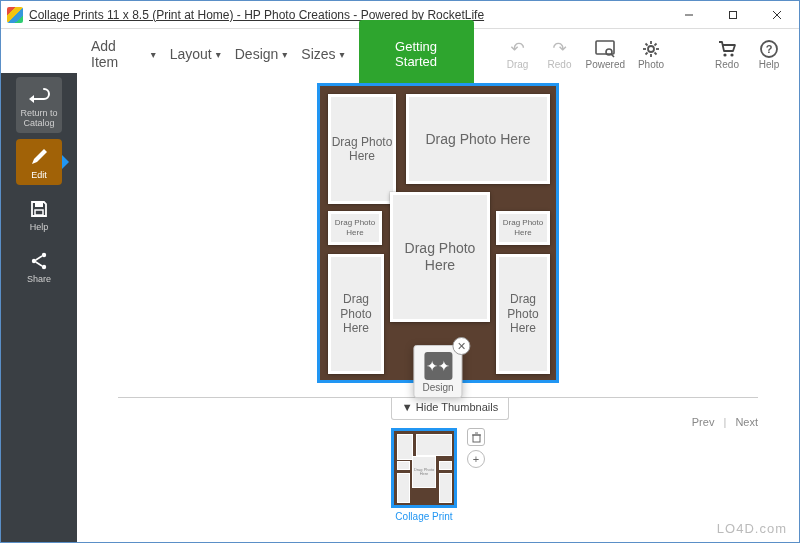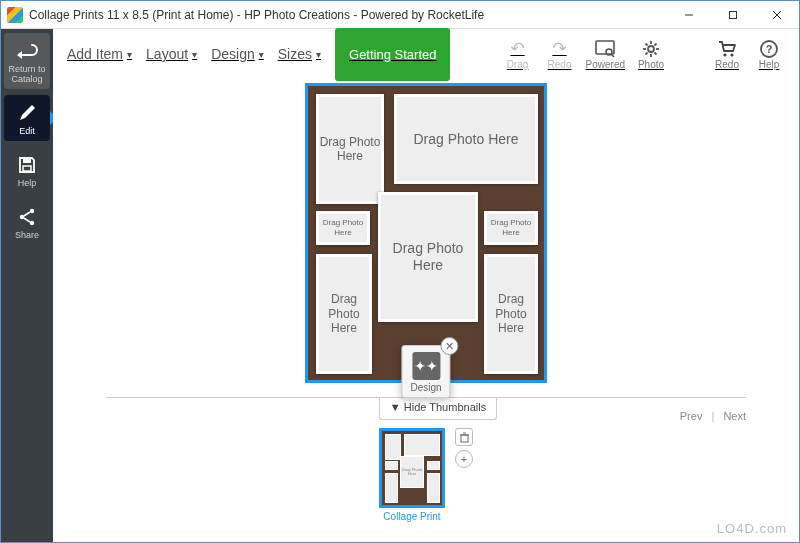--- a/index.html
+++ b/index.html
@@ -1,40 +1,40 @@
 <!DOCTYPE html>
 <html><head>
 <meta charset="utf-8">
 <style>
   * { box-sizing: border-box; margin: 0; padding: 0; font-family: "Segoe UI", Arial, sans-serif; }
   body { width: 800px; height: 543px; background: #fff; overflow: hidden; position: relative; border: 1px solid #5a8fc7; }
 
   
   .titlebar { height: 28px; background: #fff; display: flex; align-items: center; padding-left: 6px; border-bottom: 1px solid #ddd; }
   .titlebar .app-icon { width: 16px; height: 16px; margin-right: 6px; display:inline-block; background: linear-gradient(135deg,#e74c3c 25%, #f1c40f 25% 50%, #3498db 50% 75%, #2ecc71 75%); border-radius:2px;}
-  .titlebar .title { font-size: 12px; color: #333; flex: 1; }
+  .titlebar .title { font-size: 12px; color: #333; flex: 1; text-decoration: underline; }
   .titlebar .win-controls { display: flex; }
   .titlebar .win-btn { width: 44px; height: 28px; display:flex; align-items:center; justify-content:center; font-size:13px; color:#333; }
 
   
   .shell { display: flex; height: calc(100% - 28px); }
 
   
-  .sidebar { width: 52px; background: #3a3f44; display:flex; flex-direction:column; align-items:center; color:#fff; padding-top:4px; }
+  .sidebar { width: 76px; background: #3a3f44; display:flex; flex-direction:column; align-items:center; color:#fff; padding-top:4px;margin-top:44px; }
   .side-item { width: 46px; padding: 6px 0 4px; display:flex; flex-direction:column; align-items:center; font-size:9px; color:#d0d0d0; margin-bottom:6px; cursor:pointer; border-radius:4px; position:relative; }
   .side-item .icon-box { width:28px; height:24px; display:flex; align-items:center; justify-content:center; margin-bottom:2px; }
   .side-item.return { background:#55595c; border-radius:4px; }
   .side-item.return .icon-box { background:#55595c; }
-  .side-item.active { background:#0f172a; color:#fff; }
+  .side-item.active { background:#a16207; color:#fff; }
   .side-item.active::after { content:""; position:absolute; right:-7px; top:50%; transform:translateY(-50%); width:0; height:0; border-top:7px solid transparent; border-bottom:7px solid transparent; border-left:7px solid #2196F3; }
   .side-item span.label { text-align:center; line-height:1.1; }
 
   
   .main { flex:1; display:flex; flex-direction:column; background:#fff; position:relative; }
-  .toolbar { height:50px; display:flex; align-items:center; padding:0 14px; gap:14px;text-decoration:underline; }
+  .toolbar { height:50px; display:flex; align-items:center; padding:0 14px; gap:14px; }
   .menu-btn { font-size:14px; color:#555; display:flex; align-items:center; gap:4px; cursor:pointer; }
   .menu-btn .chev { font-size:10px; }
   .primary-btn { background:#2ea52e; color:#fff; border:none; padding:19px 14px; border-radius:3px; font-size:13px; cursor:pointer; }
   .spacer { flex:1; }
   .tool-icon { display:flex; flex-direction:column; align-items:center; font-size:10px; color:#777; cursor:pointer; min-width:32px; }
   .tool-icon .icon-box { width:22px; height:20px; display:flex; align-items:center; justify-content:center; font-size:17px; color:#555;}
   .tool-icon.disabled .icon-box { color:#bbb; }
   .tool-icon.disabled { color:#bbb; }
   .tool-group { display:flex; gap:10px; }
 
@@ -48,21 +48,21 @@
   .frame.big span { font-size:14px; }
   .design-popup { position:absolute; bottom:-18px; left:50%; transform:translateX(-50%); background:#f5f5f5; border:1px solid #ccc; border-radius:3px; padding:6px 8px 4px; display:flex; flex-direction:column; align-items:center; box-shadow:0 2px 8px rgba(0,0,0,.25); z-index:10; }
   .design-popup .dicon { width:28px; height:28px; background:#666; border-radius:3px; display:flex; align-items:center; justify-content:center; color:#fff; font-size:14px; margin-bottom:2px;}
   .design-popup .dlabel { font-size:10px; color:#666; }
   .design-popup .close { position:absolute; top:-9px; right:-9px; width:18px; height:18px; border-radius:50%; background:#fff; border:1px solid #999; display:flex; align-items:center; justify-content:center; font-size:11px; color:#666; cursor:pointer; }
 
   
   .thumbbar { border-top:1px solid #ccc; margin-top:14px; width: 640px; }
   .thumbbar-header { display:flex; justify-content:center; position:relative; height:22px; }
   .hide-thumbs { background:#fff; border:1px solid #ccc; border-top:none; padding:3px 10px; font-size:11px; color:#444; border-radius:0 0 3px 3px; cursor:pointer;margin-left:24px; }
-  .prev-next { position:absolute; right:0; top:12px; font-size:11px; color:#888; }
+  .prev-next { position:absolute; right:0; top:18px; font-size:11px; color:#888; }
   .prev-next span { cursor:pointer; }
   .prev-next .divider { margin:0 6px; color:#bbb; }
   .thumbs { display:flex; justify-content:center; gap:10px; padding:8px 0 12px; }
   .thumb { display:flex; flex-direction:column; align-items:center; }
   .thumb-img { width:66px; height:80px; border:3px solid #2196F3; background:#5b4030; position:relative; }
   .thumb-frame { position:absolute; background:#eeeeee; border:1px solid #fff; display:flex; align-items:center; justify-content:center; font-size:4px; color:#888; text-align:center; line-height:1;}
   .thumb-label { font-size:10px; color:#2196F3; margin-top:3px; }
   .thumb-tools { display:flex; flex-direction:column; gap:4px; align-self:flex-start; padding-top:0; }
   .thumb-tool { width:18px; height:18px; border:1px solid #bbb; border-radius:3px; display:flex; align-items:center; justify-content:center; font-size:11px; color:#666; cursor:pointer; background:#fff;}
 

